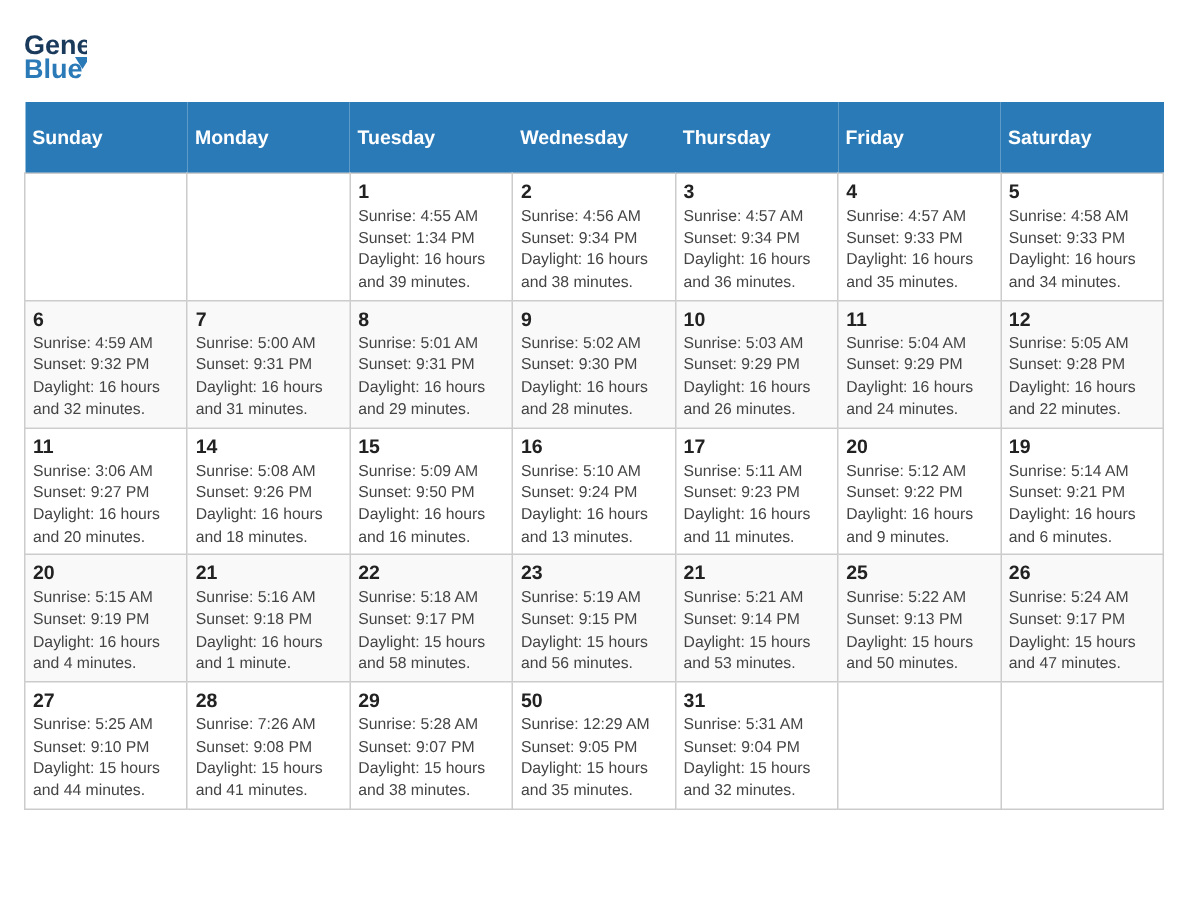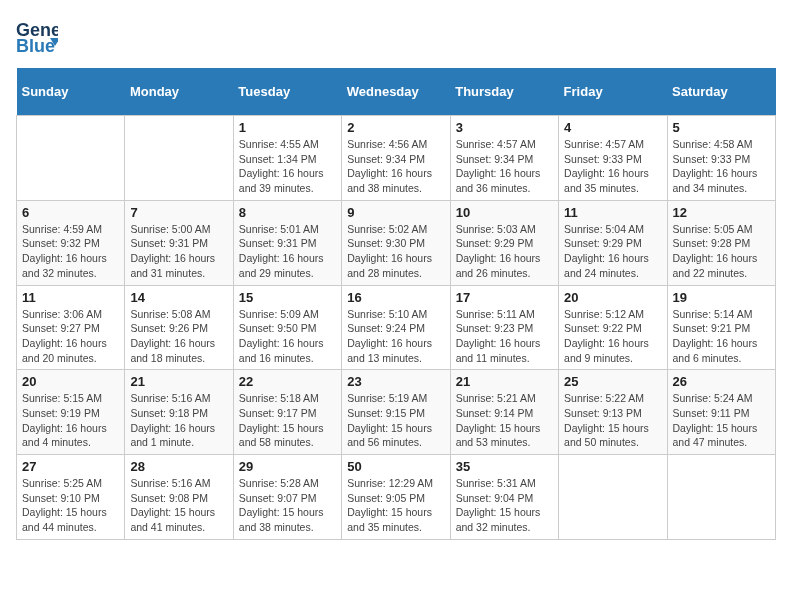--- a/index.html
+++ b/index.html
@@ -252,51 +252,51 @@
         </td>
         <td>
           <span class="day-num">25</span>
           <div class="day-info">Sunrise: 5:22 AM
 Sunset: 9:13 PM
 Daylight: 15 hours and 50 minutes.</div>
         </td>
         <td>
           <span class="day-num">26</span>
           <div class="day-info">Sunrise: 5:24 AM
-Sunset: 9:11 PM
+Sunset: 9:17 PM
 Daylight: 15 hours and 47 minutes.</div>
         </td>
       </tr>
       <tr>
         <td>
           <span class="day-num">27</span>
           <div class="day-info">Sunrise: 5:25 AM
 Sunset: 9:10 PM
 Daylight: 15 hours and 44 minutes.</div>
         </td>
         <td>
           <span class="day-num">28</span>
-          <div class="day-info">Sunrise: 5:16 AM
+          <div class="day-info">Sunrise: 7:26 AM
 Sunset: 9:08 PM
 Daylight: 15 hours and 41 minutes.</div>
         </td>
         <td>
           <span class="day-num">29</span>
           <div class="day-info">Sunrise: 5:28 AM
 Sunset: 9:07 PM
 Daylight: 15 hours and 38 minutes.</div>
         </td>
         <td>
           <span class="day-num">50</span>
           <div class="day-info">Sunrise: 12:29 AM
 Sunset: 9:05 PM
 Daylight: 15 hours and 35 minutes.</div>
         </td>
         <td>
-          <span class="day-num">35</span>
+          <span class="day-num">31</span>
           <div class="day-info">Sunrise: 5:31 AM
 Sunset: 9:04 PM
 Daylight: 15 hours and 32 minutes.</div>
         </td>
         <td class="empty-cell"></td>
         <td class="empty-cell"></td>
       </tr>
     </tbody>
 </table>
 

